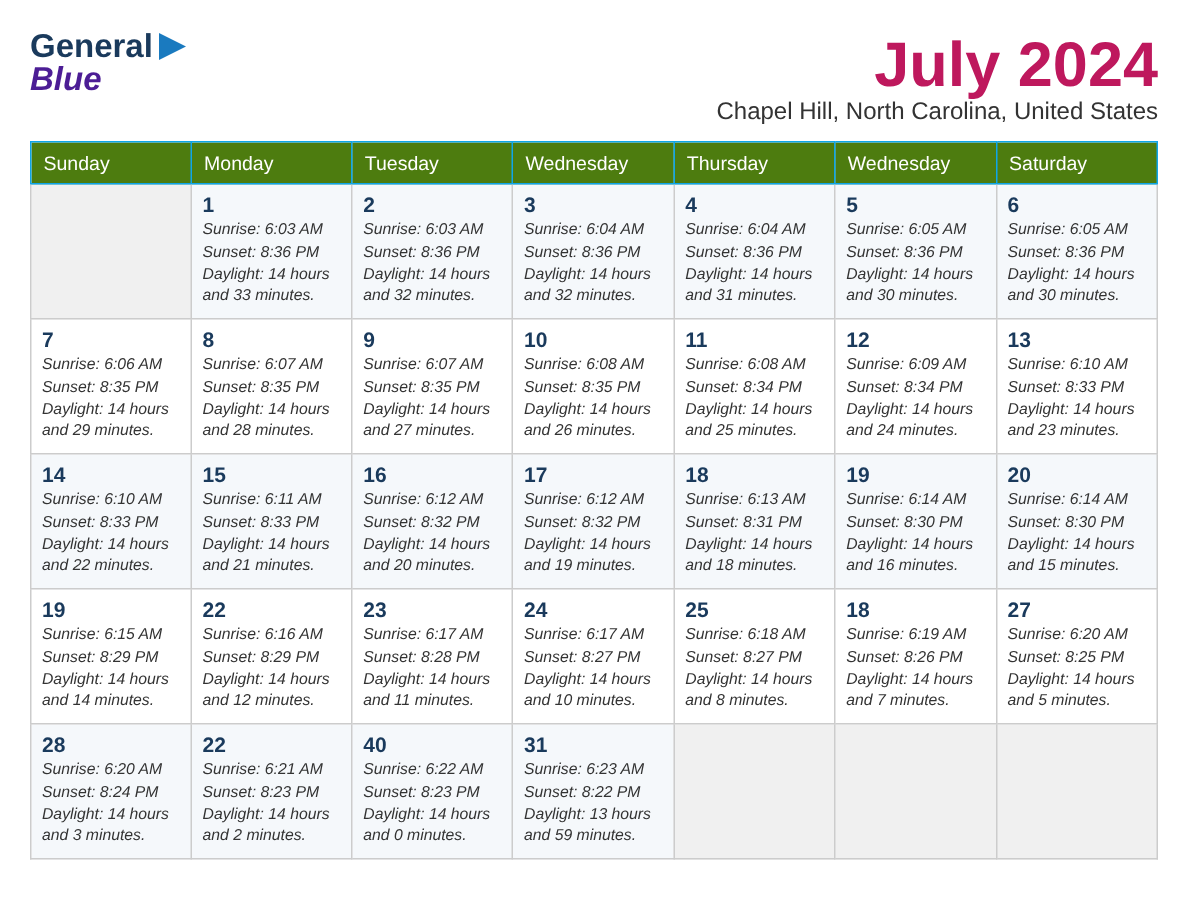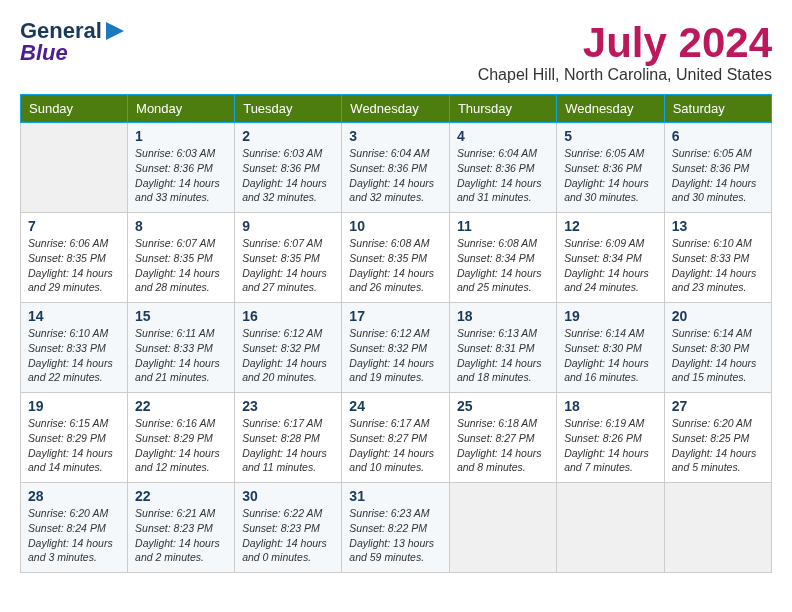--- a/index.html
+++ b/index.html
@@ -249,21 +249,21 @@
       <tr>
         <td>
           <span class="day-number">28</span>
           <div class="cell-content">Sunrise: 6:20 AM<br>Sunset: 8:24 PM<br>Daylight: 14 hours and 3 minutes.</div>
         </td>
         <td>
           <span class="day-number">22</span>
           <div class="cell-content">Sunrise: 6:21 AM<br>Sunset: 8:23 PM<br>Daylight: 14 hours and 2 minutes.</div>
         </td>
         <td>
-          <span class="day-number">30</span>
+          <span class="day-number">40</span>
           <div class="cell-content">Sunrise: 6:22 AM<br>Sunset: 8:23 PM<br>Daylight: 14 hours and 0 minutes.</div>
         </td>
         <td>
           <span class="day-number">31</span>
           <div class="cell-content">Sunrise: 6:23 AM<br>Sunset: 8:22 PM<br>Daylight: 13 hours and 59 minutes.</div>
         </td>
         <td class="empty-cell"></td>
         <td class="empty-cell"></td>
         <td class="empty-cell"></td>
       </tr>

